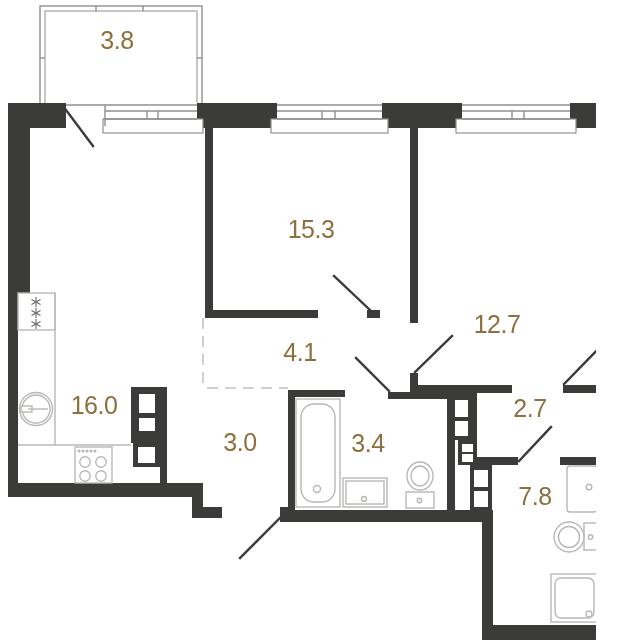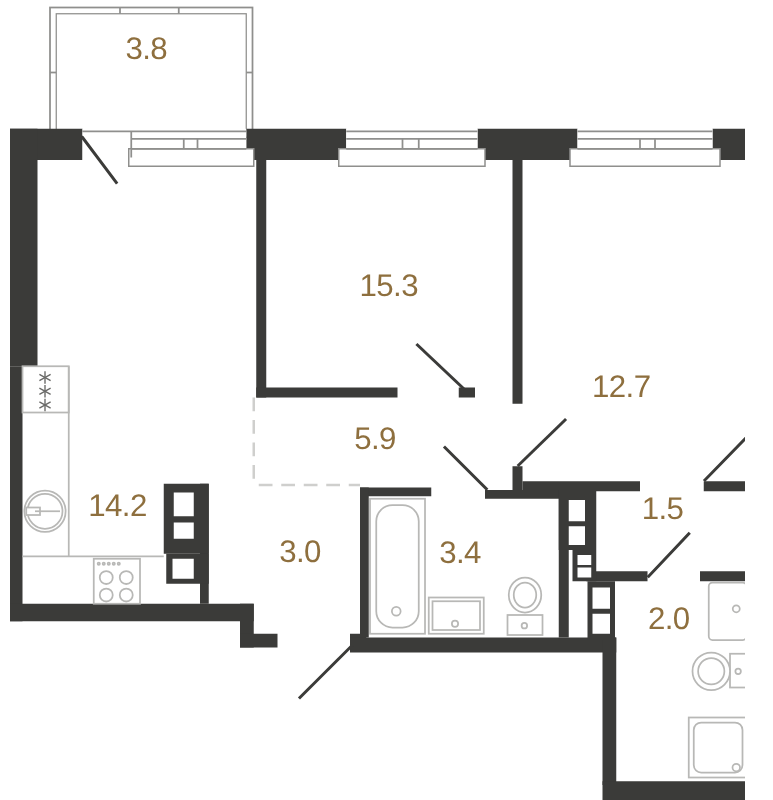--- a/index.html
+++ b/index.html
@@ -210,20 +210,20 @@
     <line class="door" x1="415" y1="372" x2="452" y2="336"></line>
     <line class="door" x1="389" y1="391" x2="356" y2="358"></line>
     <line class="door" x1="564" y1="384" x2="602" y2="345"></line>
     <line class="door" x1="519" y1="461" x2="551" y2="427"></line>
     <line class="door" x1="281" y1="517" x2="240" y2="558"></line>
   </g>
 </svg>
 
   <div class="room-label" style="left:117px;top:40px">3.8</div>
   <div class="room-label" style="left:311px;top:229px">15.3</div>
-  <div class="room-label" style="left:497px;top:310px">12.7</div>
-  <div class="room-label" style="left:300px;top:352px">5.9</div>
-  <div class="room-label" style="left:94px;top:405px">14.2</div>
+  <div class="room-label" style="left:497px;top:324px">12.7</div>
+  <div class="room-label" style="left:300px;top:352px">4.1</div>
+  <div class="room-label" style="left:94px;top:405px">16.0</div>
   <div class="room-label" style="left:240px;top:442px">3.0</div>
   <div class="room-label" style="left:368px;top:443px">3.4</div>
-  <div class="room-label" style="left:530px;top:408px">1.5</div>
-  <div class="room-label" style="left:535px;top:496px">2.0</div>
+  <div class="room-label" style="left:530px;top:408px">2.7</div>
+  <div class="room-label" style="left:535px;top:496px">7.8</div>
 </div>
 
 </body></html>

